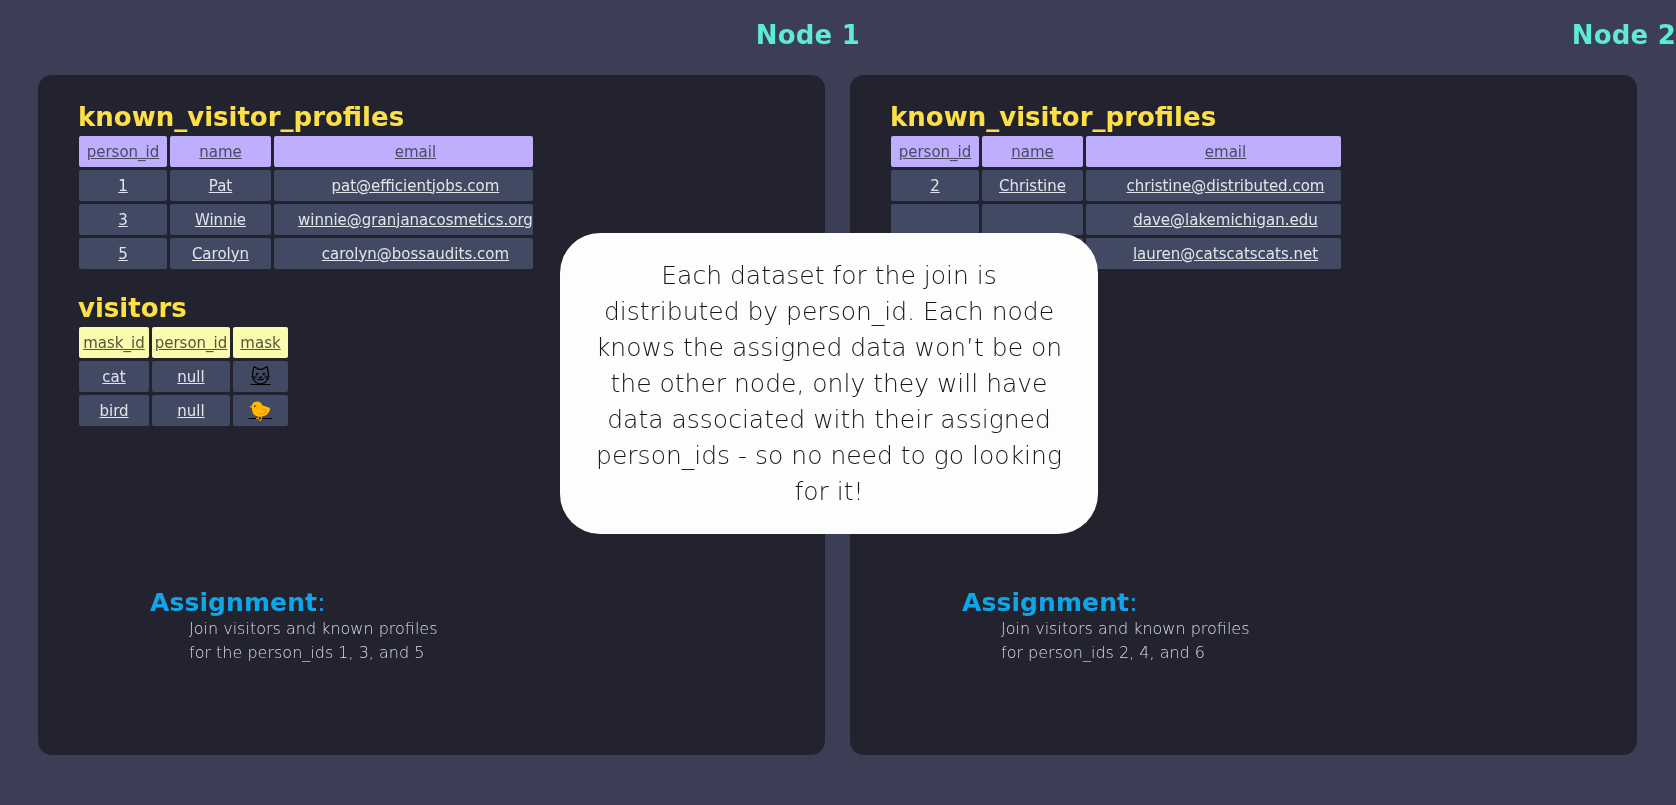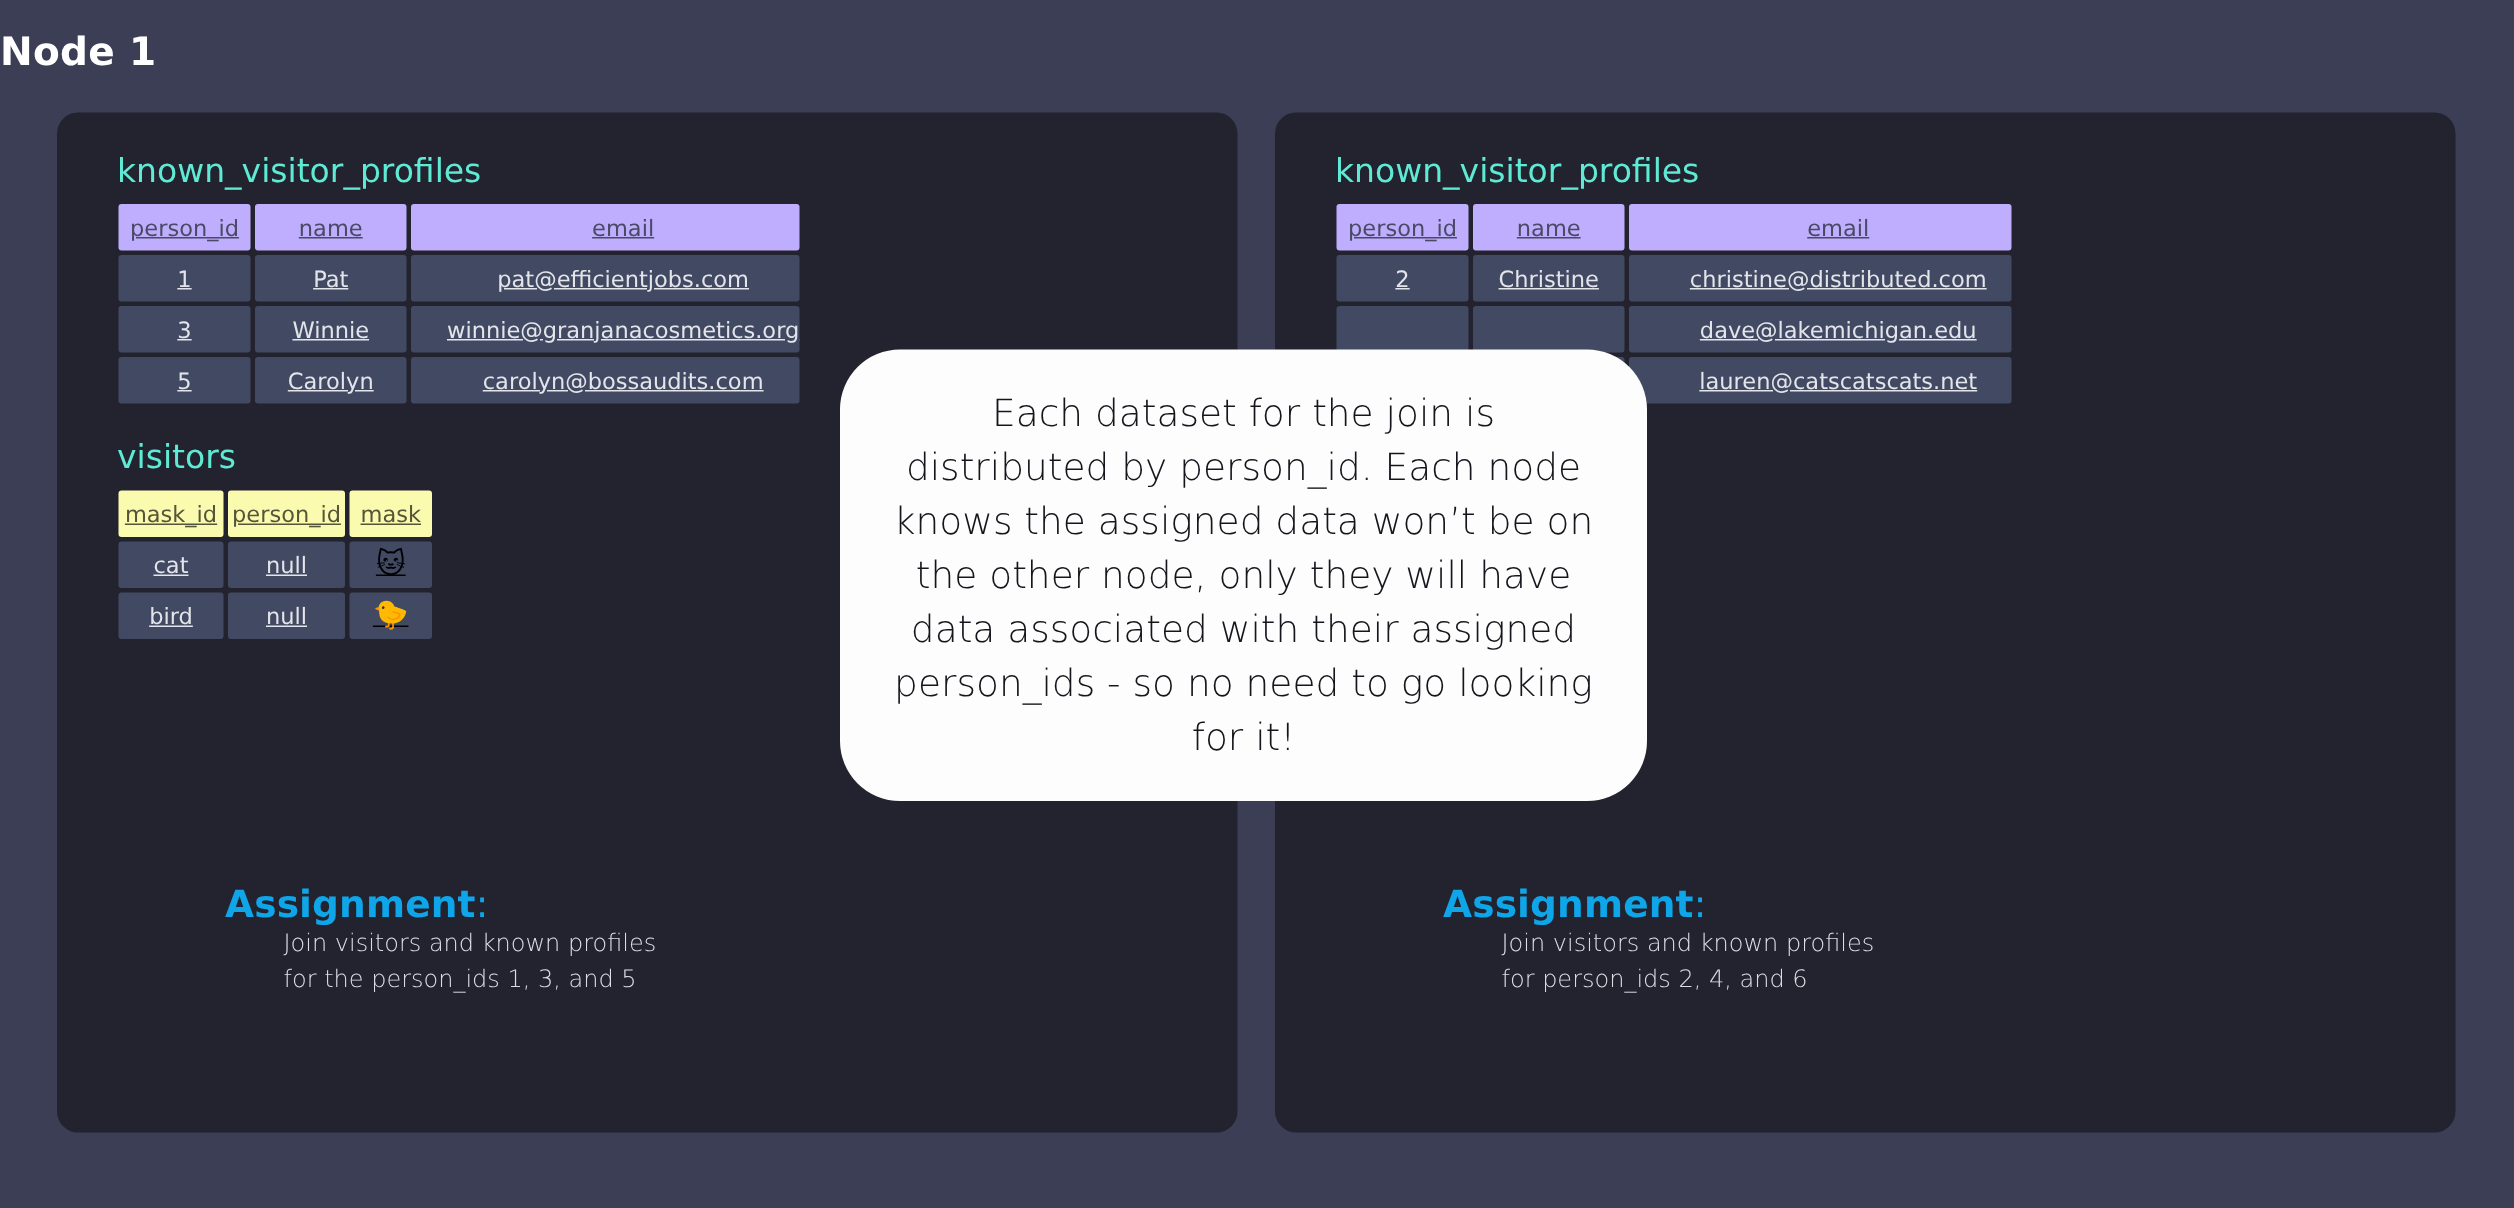--- a/index.html
+++ b/index.html
@@ -8,37 +8,37 @@
     background:#3b3e55;
     font-family:"DejaVu Sans","Liberation Sans",sans-serif;
     overflow:hidden;
     position:relative;
   }
   .stage{position:relative;width:1676px;height:805px;}
 
   
   .node-title{
     position:absolute;top:20px;
-    font-size:26px;font-weight:bold;color:#ffffff;
-    text-align:left;letter-spacing:.2px;
+    font-size:26px;font-weight:bold;color:#5eead4;
+    text-align:right;letter-spacing:.2px;
   }
   #title-1{left:0;width:860px;}
   #title-2{left:850px;width:826px;}
 
   
   .panel{
     position:absolute;top:75px;height:680px;
     background:#22232f;border-radius:14px;
   }
   #panel-1{left:38px;width:787px;}
   #panel-2{left:850px;width:787px;}
 
   .tbl-title{
     position:absolute;
-    font-size:22px;color:#5eead4;font-weight:400;
+    font-size:26px;color:#fde047;font-weight:700;
     white-space:nowrap;
   }
 
   
   table{border-collapse:separate;border-spacing:3px;position:absolute;}
   table td,table th{
     font-weight:400;
     font-size:15px;
     text-align:center;
     padding:0;
@@ -101,20 +101,21 @@
     text-align:center;font-weight:300;
     white-space:pre-line;
   }
 </style>
 </head>
 <body>
 
 <div class="stage">
 
   <div class="node-title" id="title-1">Node 1</div>
+  <div class="node-title" id="title-2">Node 2</div>
 
   <div class="panel" id="panel-1"></div>
 
   <div class="tbl-title" id="kvp-1-title">known_visitor_profiles</div>
 
   <table class="kvp" id="kvp-1">
     <thead>
       <tr>
         <th class="hdr-purple c-id">person_id</th>
         <th class="hdr-purple c-name">name</th>

